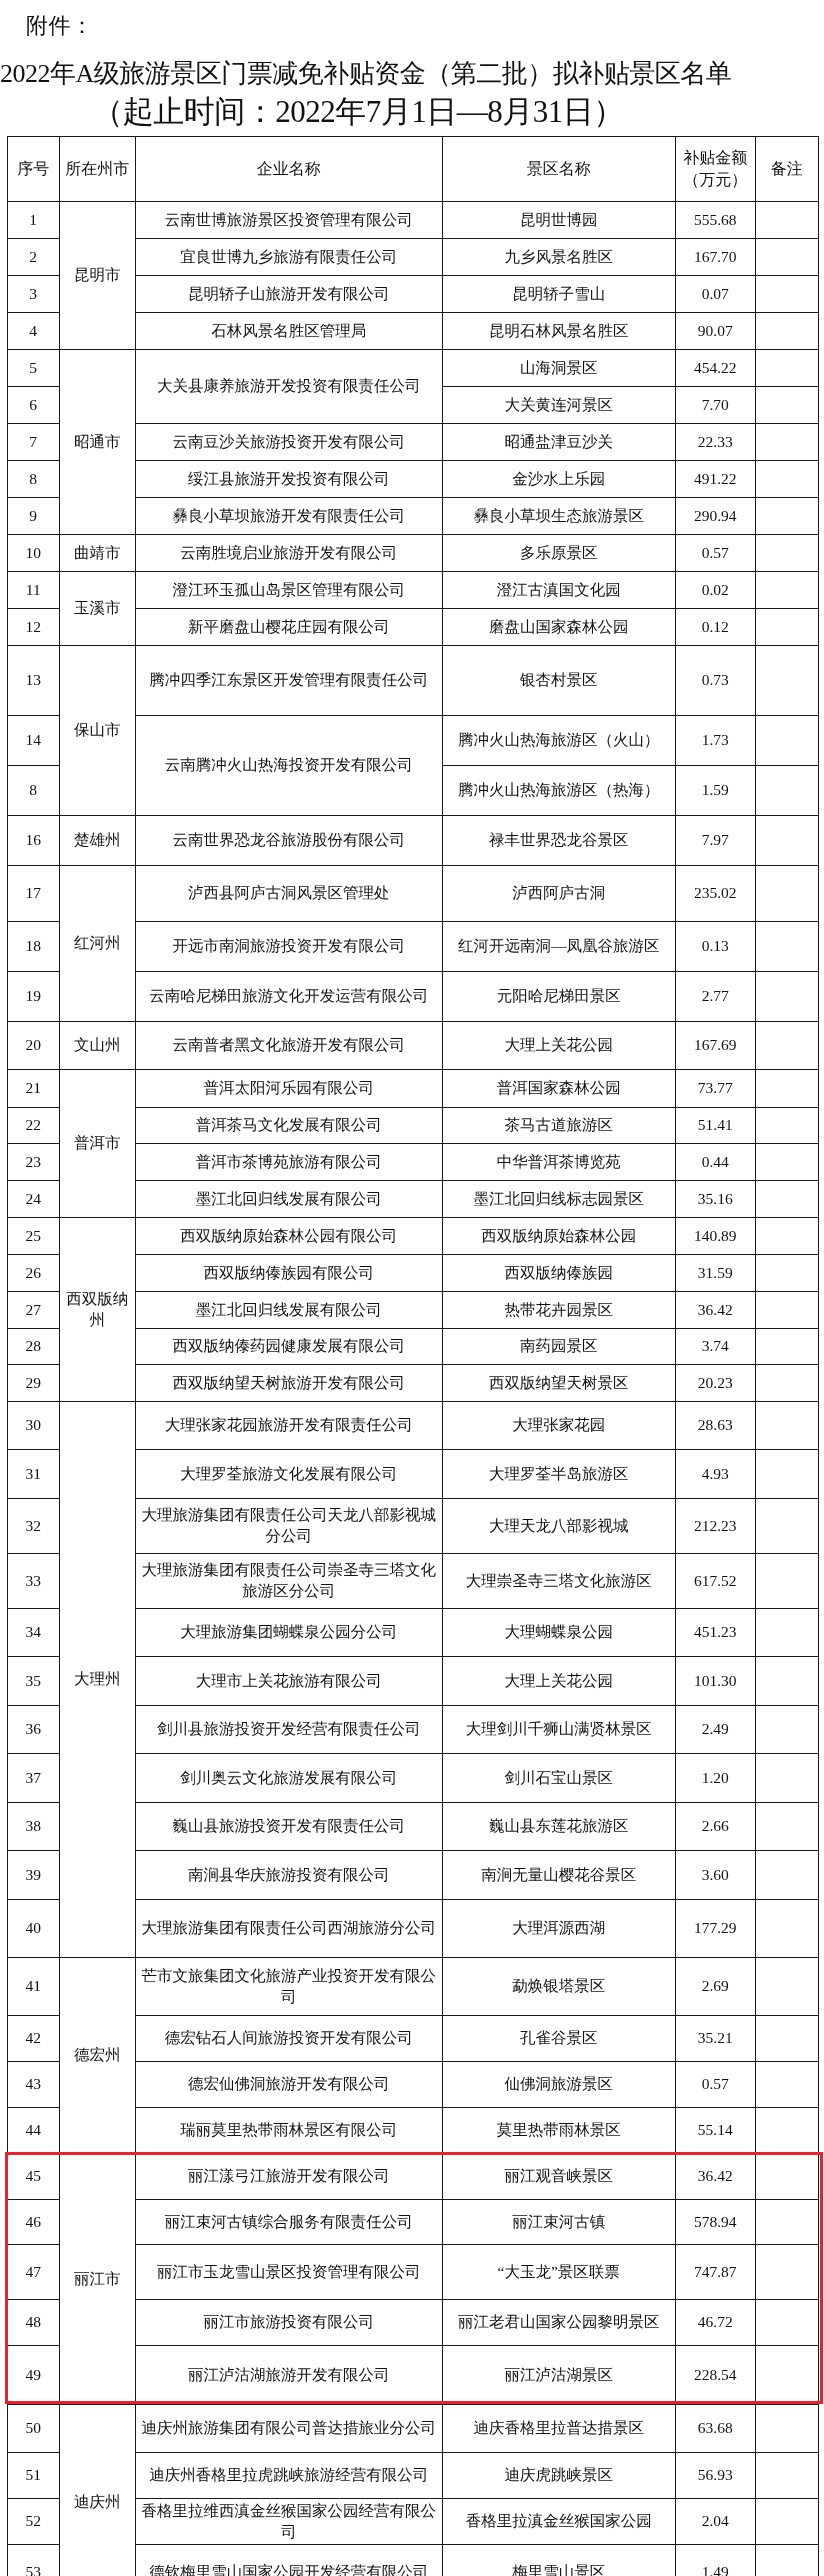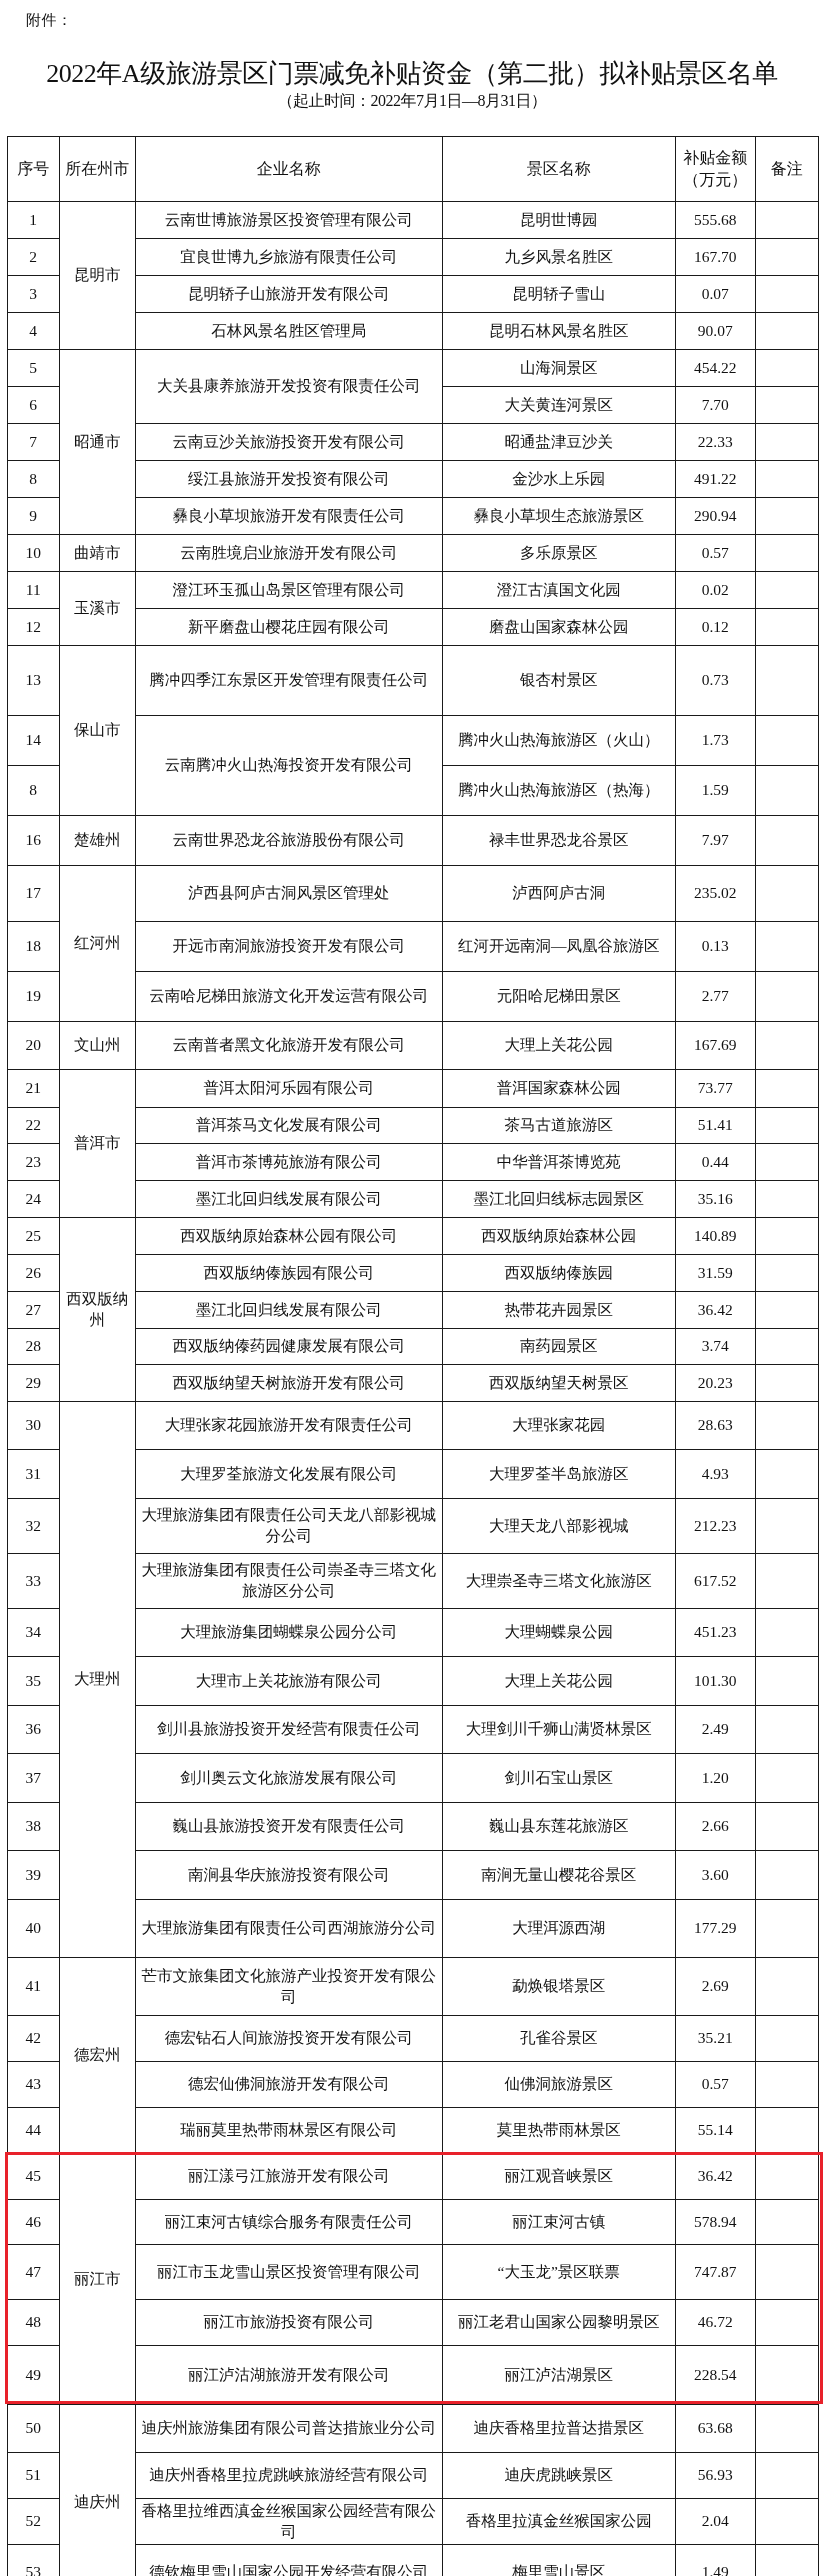--- a/index.html
+++ b/index.html
@@ -1,21 +1,21 @@
 <!DOCTYPE html>
 <html style="font-size:8.2px"><head>
 <meta charset="utf-8">
 <style>
   html, body { margin: 0; padding: 0; background: #ffffff; }
   body { width: 824px; height: 2629px; position: relative; overflow: hidden;
          font-family: "Liberation Serif", "DejaVu Serif", serif; color: #111; }
-  .attach { position: absolute; left: 26px; top: 11.3px; font-size: 15px; letter-spacing: 0.5px; }
-  .title { position: absolute; left: 0; width: 824px; text-align: center; white-space: nowrap; }
+  .attach { position: absolute; left: 26px; top: 11.3px; font-size: 22px; letter-spacing: 0.5px; }
+  .title { position: absolute; left: 0; width: 716px; text-align: center; white-space: nowrap; }
   .title.l1 { top: 56px; font-size: 26px; letter-spacing: -0.5px; }
-  .title.l2 { top: 91px; font-size: 16px; letter-spacing: -0.5px; text-align: center; }
+  .title.l2 { top: 91px; font-size: 31px; letter-spacing: -0.5px; text-align: center; }
   table.list { position: absolute; left: 6.7px; top: 136px; width: 810px;
                border-collapse: collapse; table-layout: fixed; }
   table.list td, table.list th { border: 1px solid #1a1a1a; text-align: center; vertical-align: middle;
                font-size: 15.5px; font-weight: normal; padding: 0 4.1px; line-height: 20.6px; }
   table.list th { font-size: 16px; line-height: 21.6px; }
   col.c-no { width: 52px; }
   col.c-city { width: 76px; }
   col.c-company { width: 307px; }
   col.c-scenic { width: 233px; }
   col.c-amount { width: 80px; }

